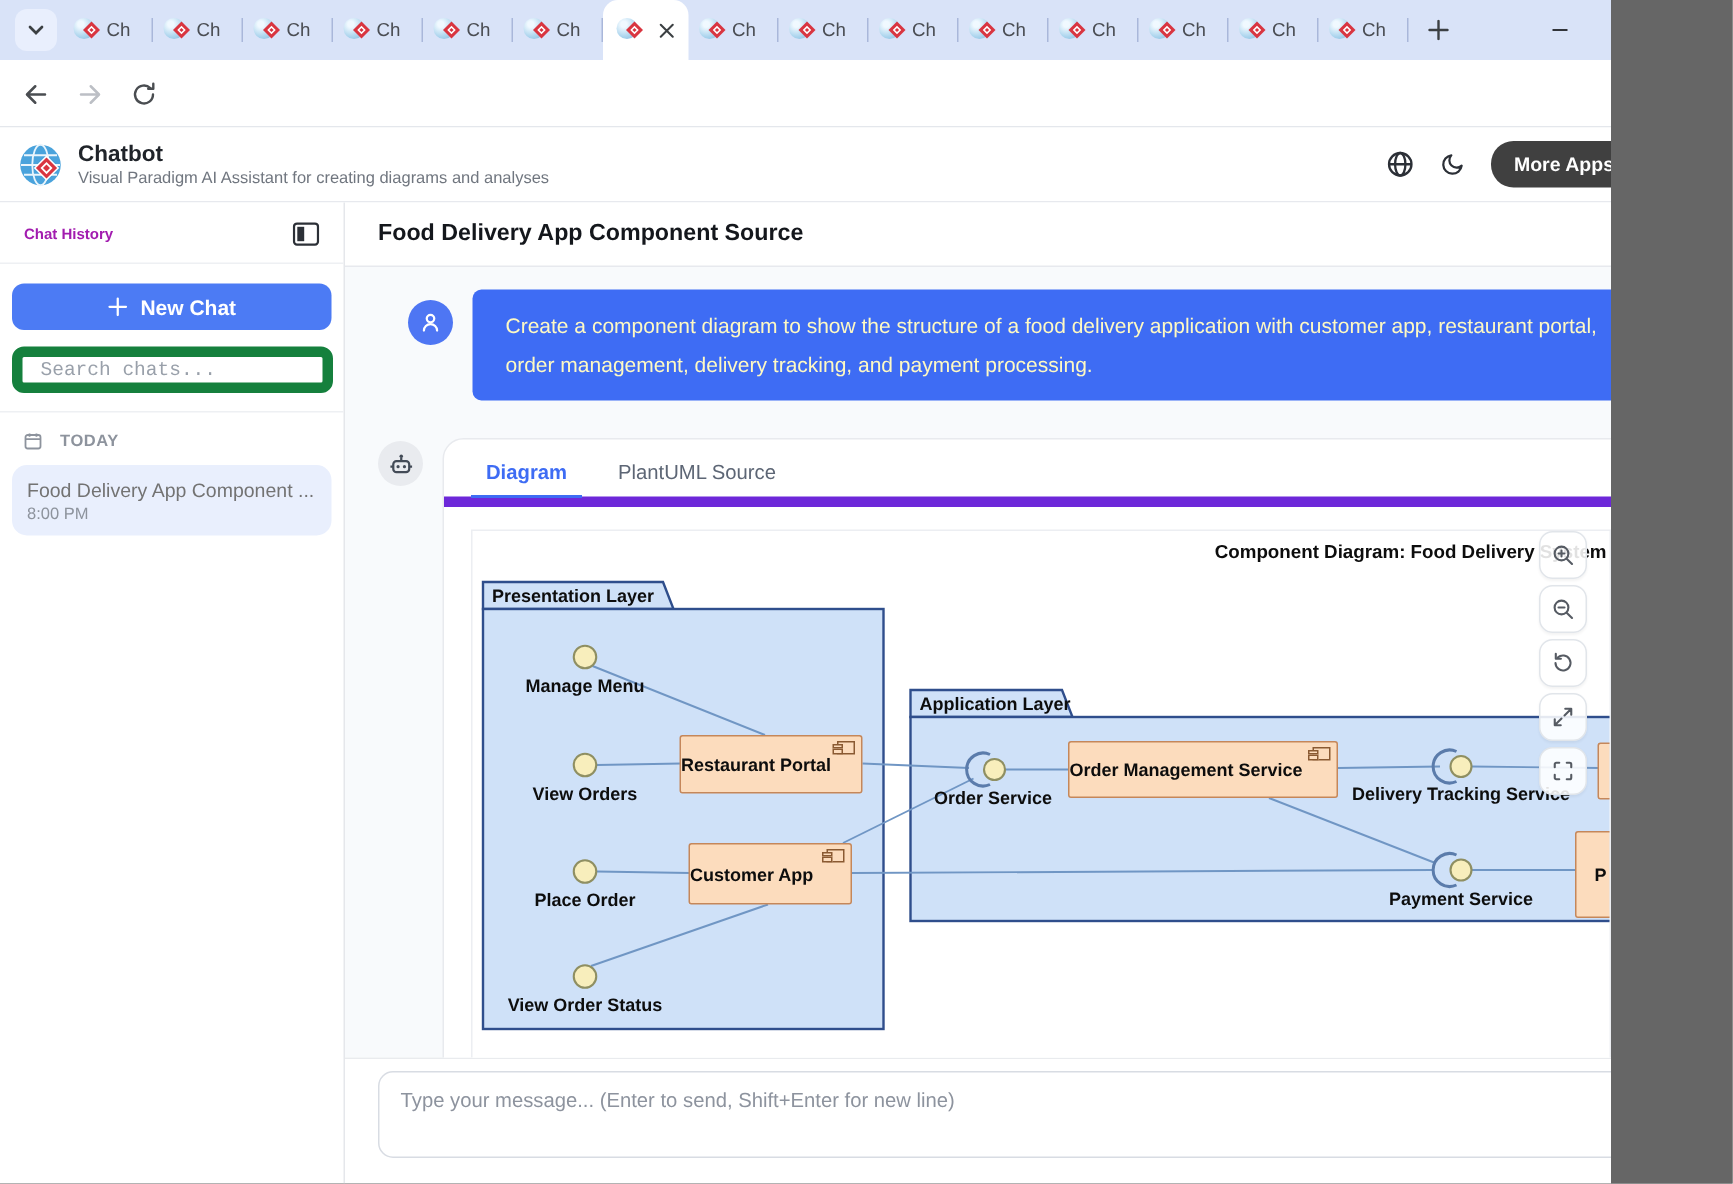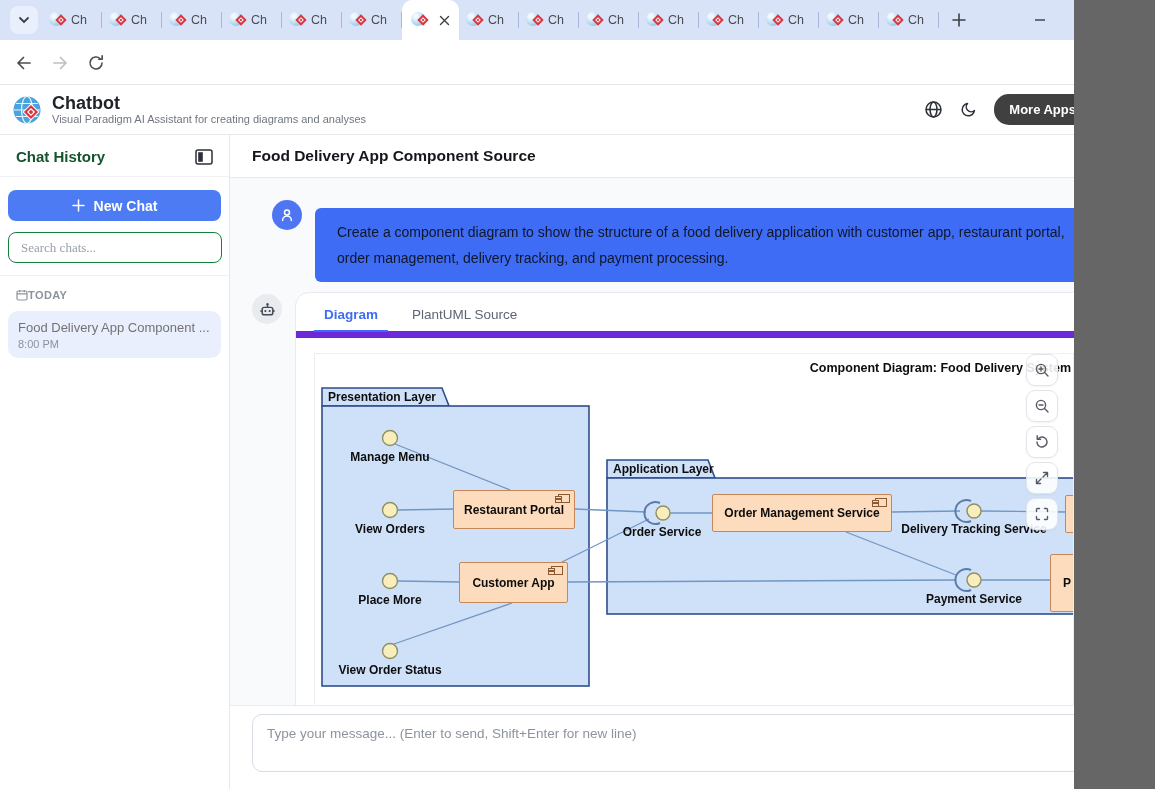--- a/index.html
+++ b/index.html
@@ -29,61 +29,61 @@
   .urlbar{position:absolute;left:124px;top:46px;width:856px;height:34px;border-radius:17px;background:#eef2fb;display:flex;align-items:center;padding:0 10px 0 14px;}
   .url-text{margin-left:10px;font-size:13.5px;color:#24272c;flex:1;white-space:nowrap;overflow:hidden;}
   .url-ic{width:26px;height:26px;display:flex;align-items:center;justify-content:center;flex:none;}
   .tb-right{position:absolute;right:10px;top:46px;height:34px;display:flex;align-items:center;gap:13px;}
   .tb-divider{width:1px;height:18px;background:#dadde2;}
   .tb-avatar{width:26px;height:26px;border-radius:50%;background:#159a97;color:#fff;font-size:13px;font-weight:bold;display:flex;align-items:center;justify-content:center;}
 
   
   .appheader{position:absolute;left:0;top:85px;width:1155px;height:50px;background:#fff;border-bottom:1px solid #e7e9ee;display:flex;align-items:center;}
   .vp-logo{margin:0 10px 0 12px;flex:none;}
-  .ah-title{font-size:18px;font-weight:bold;color:#20242a;line-height:18px;}
+  .ah-title{font-size:15px;font-weight:bold;color:#20242a;line-height:18px;}
   .ah-sub{font-size:11px;color:#70767f;line-height:14px;}
   .ah-right{margin-left:auto;display:flex;align-items:center;gap:17px;margin-right:13px;}
   .more-apps{background:#404040;color:#fff;font-size:13px;font-weight:bold;padding:8px 15px;border-radius:15px;}
   .botface{width:34px;height:34px;border-radius:50%;background:#eef4fc;border:2px solid #ccd7e9;display:flex;align-items:center;justify-content:center;}
 
   
   .sidebar{position:absolute;left:0;top:135px;width:230px;height:654px;background:#fff;border-right:1px solid #e5e7eb;}
   .sb-head{display:flex;justify-content:space-between;align-items:center;padding:13px 16px 11px;border-bottom:1px solid #eef0f3;}
-  .sb-title{font-size:15px;font-weight:bold;color:#14532d;}
+  .sb-title{font-size:10px;font-weight:bold;color:#a21caf;}
   .newchat{margin:13px 8px 0;height:31px;background:#4c7bf4;border-radius:8px;color:#fff;font-size:14px;font-weight:bold;display:flex;align-items:center;justify-content:center;gap:9px;}
-  .sb-search{display:block;margin:11px 8px 12px;width:214px;height:31px;border:1px solid #15803d;border-radius:8px;padding:0 12px;font-size:13px;color:#444;font-family:Liberation Serif, serif;outline:none;}
+  .sb-search{display:block;margin:11px 8px 12px;width:214px;height:31px;border:7px solid #15803d;border-radius:8px;padding:0 12px;font-size:13px;color:#444;font-family:Liberation Mono, monospace;outline:none;}
   .sb-search::placeholder{color:#99a0aa;}
-  .sb-sec{border-top:1px solid #eef0f3;display:flex;align-items:center;gap:0;padding:13px 16px 9px;color:#8d939d;font-size:11px;font-weight:bold;letter-spacing:.4px;}
+  .sb-sec{border-top:1px solid #eef0f3;display:flex;align-items:center;gap:12px;padding:13px 16px 9px;color:#8d939d;font-size:11px;font-weight:bold;letter-spacing:.4px;}
   .chatitem{margin:1px 8px;background:#e9effd;border-radius:10px;padding:9px 10px 8px;}
   .chatitem-title{color:#737373;font-size:13px;margin-bottom:3px;white-space:nowrap;overflow:hidden;}
   .chatitem-time{color:#8d939d;font-size:11px;}
 
   
   .main{position:absolute;left:230px;top:135px;width:925px;height:654px;display:flex;flex-direction:column;}
   .main-title{height:43px;flex:none;background:#fff;border-bottom:1px solid #e7e9ee;display:flex;align-items:center;padding-left:22px;font-size:15.5px;font-weight:bold;color:#14171c;}
   .chat-scroll{position:relative;height:527px;flex:none;background:#f8fafc;overflow:hidden;}
   .composer{position:relative;height:84px;flex:none;background:#fff;border-top:1px solid #e9ebee;}
 
   .uavatar{position:absolute;left:42px;top:22px;width:30px;height:30px;border-radius:50%;background:#4e76f3;display:flex;align-items:center;justify-content:center;}
-  .bubble{position:absolute;left:85px;top:30px;width:802px;background:#3e6cf4;border-radius:6px;color:#0f172a;font-size:14px;line-height:26px;padding:11px 22px;}
+  .bubble{position:absolute;left:85px;top:15px;width:802px;background:#3e6cf4;border-radius:6px;color:#fef9c3;font-size:14px;line-height:26px;padding:11px 22px;}
   .bavatar{position:absolute;left:22px;top:116px;width:30px;height:30px;border-radius:50%;background:#e9ebef;display:flex;align-items:center;justify-content:center;}
 
   .card{position:absolute;left:65px;top:114px;width:795px;height:620px;background:#fff;border:1px solid #e8eaee;border-radius:14px;z-index:1;}
   .card-tabs{height:45px;border-bottom:7px solid #6d28d9;display:flex;align-items:stretch;padding-left:18px;}
   .ctab{padding:14px 10px 0;font-size:13.5px;color:#5d6675;position:relative;}
   .ctab.active{color:#3e6cf4;font-weight:bold;}
   .ctab.active::after{content:"";position:absolute;left:0;right:0;bottom:-1px;height:2px;background:#3e6cf4;}
   .ctab+.ctab{margin-left:14px;}
 
   .dview{position:absolute;left:18px;top:60px;width:760px;height:540px;border:1px solid #eceef2;background:#fff;overflow:hidden;}
   .dtitle{position:absolute;right:2px;top:7px;font-size:12.5px;font-weight:bold;color:#0d0d0d;white-space:nowrap;}
   .dcanvas{position:absolute;left:0;top:0;}
   .pkg-label,.dlabel{position:absolute;font-size:12px;font-weight:bold;color:#0d0d0d;}
   .dlabel{text-align:center;}
-  .comp{position:absolute;background:#fcdcbd;border:1.5px solid #c5875a;border-radius:2px;display:flex;align-items:center;justify-content:center;font-size:12px;font-weight:bold;color:#0d0d0d;}
+  .comp{position:absolute;background:#fcdcbd;border:1.5px solid #c5875a;border-radius:2px;display:flex;align-items:center;font-size:12px;font-weight:bold;color:#0d0d0d;}
   .comp-ic{position:absolute;right:4px;top:3px;width:12px;height:9px;border:1.5px solid #8a5a32;}
   .comp-ic::before,.comp-ic::after{content:"";position:absolute;left:-4px;width:5px;height:1.5px;background:#fcdcbd;border:1px solid #8a5a32;}
   .comp-ic::before{top:0.5px;} .comp-ic::after{top:4px;}
 
   .zctl{position:absolute;left:796px;width:32px;height:32px;border:1px solid #e1e5ea;border-radius:9px;background:rgba(255,255,255,.88);display:flex;align-items:center;justify-content:center;box-shadow:0 1px 2px rgba(0,0,0,.05);z-index:5;}
 
   .sbar{position:absolute;right:0;top:0;width:12px;height:527px;background:#fafbfc;z-index:6;}
   .sbar-thumb{position:absolute;left:2px;top:19px;width:8px;height:103px;background:#9aa0a8;border-radius:4px;}
   .arr-up{position:absolute;left:2px;top:5px;width:0;height:0;border-left:4px solid transparent;border-right:4px solid transparent;border-bottom:6px solid #8d939c;}
   .arr-dn{position:absolute;left:2px;bottom:9px;width:0;height:0;border-left:4px solid transparent;border-right:4px solid transparent;border-top:6px solid #8d939c;}
@@ -478,21 +478,21 @@
               <span class="comp-ic"></span>
               <span>Order Management Service</span>
             </div>
           <div class="comp" style="left:750px;top:141px;width:80px;height:38px"></div>
           <div class="comp" style="left:735px;top:200px;width:80px;height:58px;justify-content:flex-start;padding-left:12px">
               <span>P</span>
             </div>
 
           <div class="dlabel" style="left:15px;top:96px;width:120px">Manage Menu</div>
           <div class="dlabel" style="left:15px;top:168px;width:120px">View Orders</div>
-          <div class="dlabel" style="left:15px;top:239px;width:120px">Place More</div>
+          <div class="dlabel" style="left:15px;top:239px;width:120px">Place Order</div>
           <div class="dlabel" style="left:5px;top:309px;width:140px">View Order Status</div>
           <div class="dlabel" style="left:287px;top:171px;width:120px">Order Service</div>
           <div class="dlabel" style="left:569px;top:168px;width:180px">Delivery Tracking Service</div>
           <div class="dlabel" style="left:589px;top:238px;width:140px">Payment Service</div>
         </div>
       </div>
 
       <div class="zctl" style="top:176px">
         <svg width="16" height="16" viewBox="0 0 16 16">
             <circle cx="7" cy="7" r="4.6" fill="none" stroke="#565b63" stroke-width="1.4"></circle>

